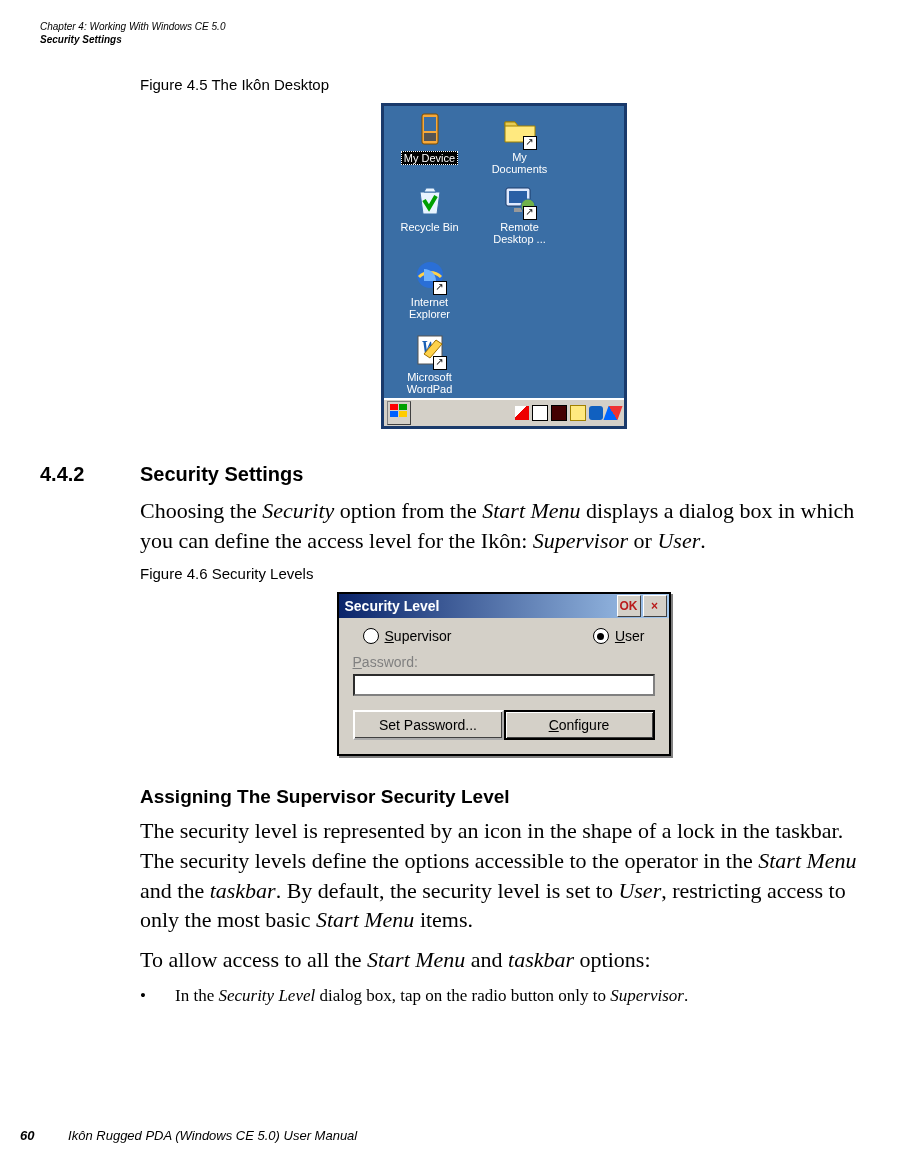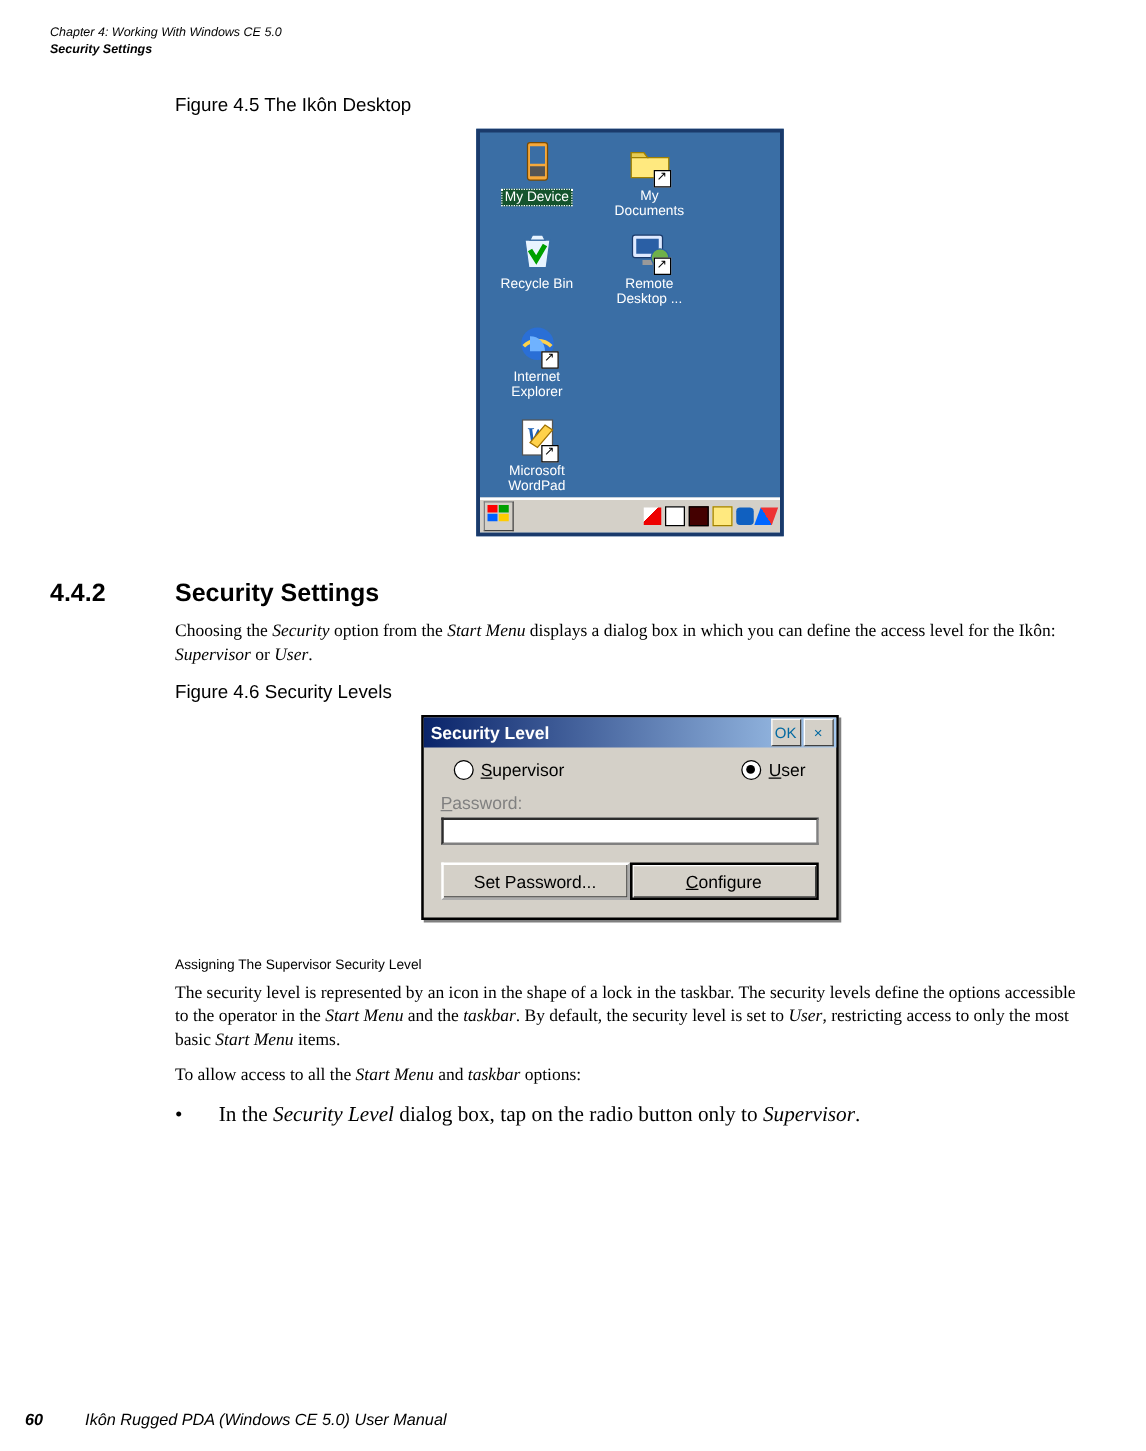--- a/index.html
+++ b/index.html
@@ -49,27 +49,27 @@
     font-weight: bold;
     font-size: 20px;
   }
   .h2title {
     font-family: "Verdana", "Trebuchet MS", sans-serif;
     font-weight: bold;
     font-size: 20px;
   }
   .h3 {
     font-family: "Verdana", "Trebuchet MS", sans-serif;
-    font-weight: normal;
-    font-size: 11px;
+    font-weight: bold;
+    font-size: 19px;
     margin-top: 8px;
     margin-bottom: 8px;
   }
   .body-text {
-    font-size: 14px;
+    font-size: 22px;
     line-height: 1.35;
     margin-bottom: 10px;
   }
   .bullet {
     display: flex;
     font-size: 17px;
     line-height: 1.35;
     margin-top: 8px;
   }
   .bullet .dot {
@@ -109,21 +109,21 @@
     text-align: center;
     color: #fff;
     font-size: 11px;
     line-height: 1.1;
   }
   .icon-cell .icon-shape {
     width: 36px; height: 36px;
     margin: 0 auto 3px auto;
   }
   .label-sel {
-    background: #14532d;
+    background: #000000;
     color: #fff;
     padding: 0 2px;
     border: 1px dotted #fff;
     display: inline-block;
   }
   .label-plain { color:#fff; padding:0 2px; display:inline-block; }
   .shortcut-badge {
     position:absolute; left:21px; top:24px;
     width:12px; height:12px; background:#fff; border:1px solid #000;
     font-size:10px; line-height:10px; text-align:center; color:#000;
@@ -171,21 +171,21 @@
     font-weight: bold;
     display: flex;
     align-items: center;
     padding-left: 6px;
   }
   .titlebar .spacer { flex: 1; }
   .titlebar .tbtn {
     width: 22px; height: 20px;
     background:#d4d0c8; border:1px solid #fff;
     border-right-color:#404040; border-bottom-color:#404040;
-    color:#0369a1; font-weight:normal; font-size:12px;
+    color:#b91c1c; font-weight:bold; font-size:12px;
     display:flex; align-items:center; justify-content:center;
     margin-right:2px;
   }
   .dlg-body { padding: 10px 14px 14px 14px; }
   .radio-row { display:flex; justify-content:space-between; padding:0 10px 10px 10px; }
   .radio { display:flex; align-items:center; gap:6px; }
   .radio-circle {
     width:14px; height:14px; border:1px solid #000; border-radius:50%;
     background:#fff; display:flex; align-items:center; justify-content:center;
   }

